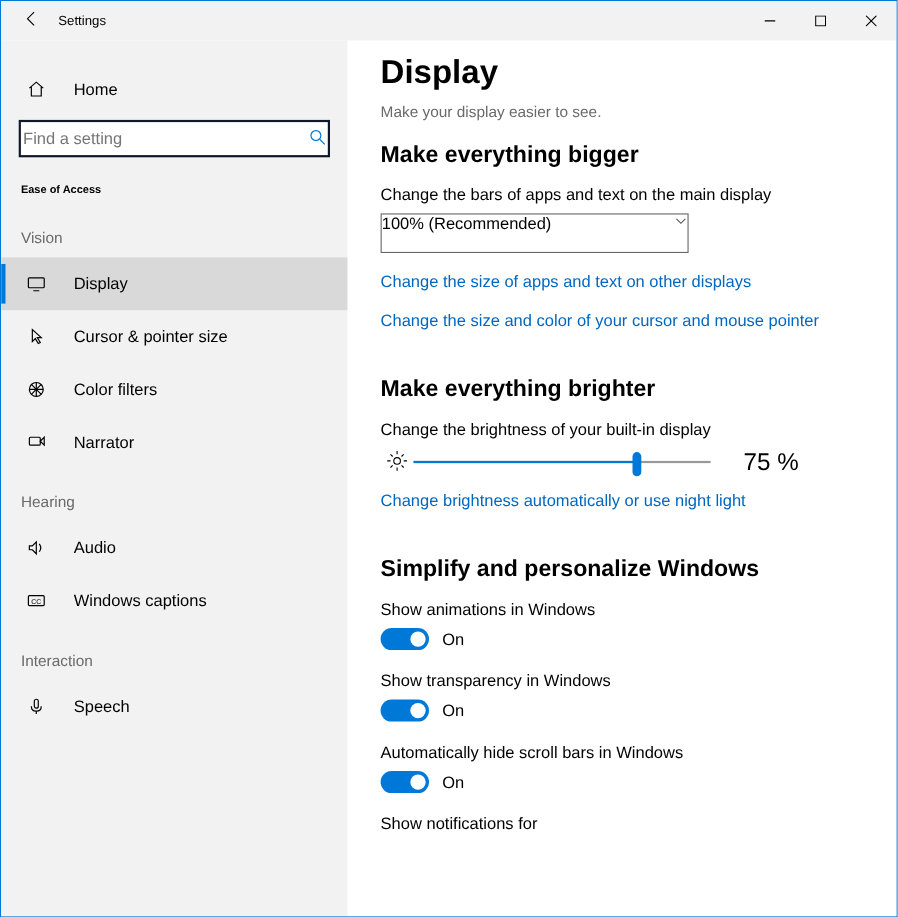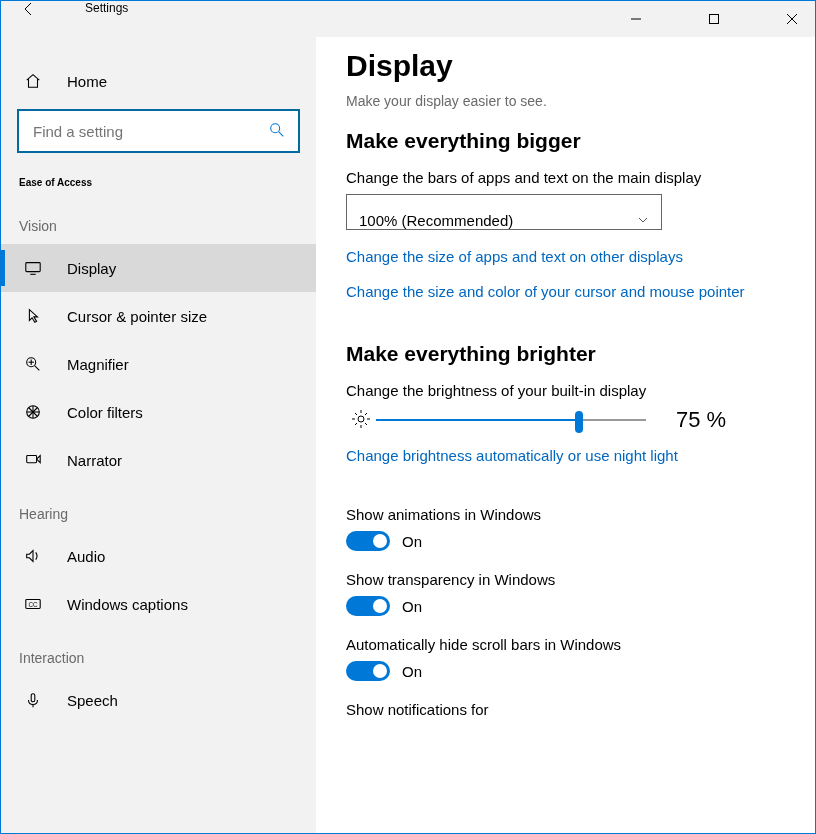--- a/index.html
+++ b/index.html
@@ -13,23 +13,23 @@
     background: #fff;
     border: 1px solid #0078d7;
     overflow: hidden;
     position: relative;
   }
 
   
   .titlebar {
     height: 36px;
     display: flex;
+    align-items: center;
     background: #f2f2f2;
     padding-left: 8px;
-    gap: 32px;
   }
   .titlebar .back {
     width: 40px;
     text-align: center;
     font-size: 18px;
     cursor: pointer;
   }
   .titlebar .title {
     font-size: 12px;
     padding-left: 4px;
@@ -75,26 +75,26 @@
     align-items: center;
   }
   .home-row .label, .nav-item .label {
     padding-left: 8px;
     font-size: 15px;
     color: #000;
     margin-left: 12px;
   }
   .searchbox {
     margin: 4px 16px 12px 16px;
-    height: 44px;
-    border: 2px solid #0369a1;
+    height: 34px;
+    border: 2px solid #0f172a;
     background: #fff;
     display: flex;
     align-items: center;
-    padding: 0 12px;
+    padding: 0 0;
   }
   .searchbox input {
     flex: 1;
     border: none;
     outline: none;
     font-size: 15px;
     font-family: inherit;
     background: transparent;
   }
   .section-name {
@@ -128,26 +128,26 @@
     margin: 0 0 10px 0;
   }
   .subtitle { color: #6a6a6a; margin-bottom: 20px; }
   h2 {
     font-weight: 600;
     font-size: 21px;
     margin: 0 0 16px 0;
   }
   .fieldlabel { font-size: 15px; margin-bottom: 8px; }
   .select {
-    width: 316px;
+    width: 280px;
     height: 36px;
     border: 1px solid #666;
     display: flex;
-    align-items: flex-end;
-    padding: 0 12px;
+    align-items: flex-start;
+    padding: 0 0;
     font-size: 15px;
     cursor: pointer;
     justify-content: space-between;
     margin-bottom: 18px;
   }
   .select .chev { font-size: 12px; color: #555; }
   .link {
     color: #0067c0;
     font-size: 15px;
     cursor: pointer;
@@ -273,31 +273,20 @@
 
     <div class="nav-item">
       <span class="icon">
         <svg viewBox="0 0 20 20">
             <path d="M6 3 L6 15 L9 12 L12 17 L14 16 L11 11 L15 11 Z"></path>
           </svg>
       </span>
       <span class="label">Cursor &amp; pointer size</span>
     </div>
 
-    <div class="nav-item">
-      <span class="icon">
-        <svg viewBox="0 0 20 20">
-            <circle cx="8" cy="8" r="5"></circle>
-            <line x1="12" y1="12" x2="17" y2="17"></line>
-            <line x1="8" y1="5" x2="8" y2="11"></line>
-            <line x1="5" y1="8" x2="11" y2="8"></line>
-          </svg>
-      </span>
-      <span class="label">Magnifier</span>
-    </div>
 
     <div class="nav-item">
       <span class="icon">
         <svg viewBox="0 0 20 20">
             <circle cx="10" cy="10" r="7"></circle>
             <line x1="3" y1="10" x2="17" y2="10"></line>
             <line x1="10" y1="3" x2="10" y2="17"></line>
             <line x1="5" y1="5" x2="15" y2="15"></line>
             <line x1="15" y1="5" x2="5" y2="15"></line>
           </svg>
@@ -391,20 +380,21 @@
         <div class="bar-full"></div>
         <div class="bar-fill" id="bfill" style="width: 75%;"></div>
         <div class="thumb" id="bthumb" style="left: 75%;"></div>
       </div>
       <span class="pct">75 %</span>
     </div>
     <a class="link">Change brightness automatically or use night light</a>
 
     <div class="spacer-v"></div>
 
+    <h2>Simplify and personalize Windows</h2>
 
     <div class="fieldlabel">Show animations in Windows</div>
     <div class="toggle-row">
       <div class="toggle">
           <div class="knob"></div>
         </div>
       <span class="toggle-label">On</span>
     </div>
 
     <div class="fieldlabel">Show transparency in Windows</div>

